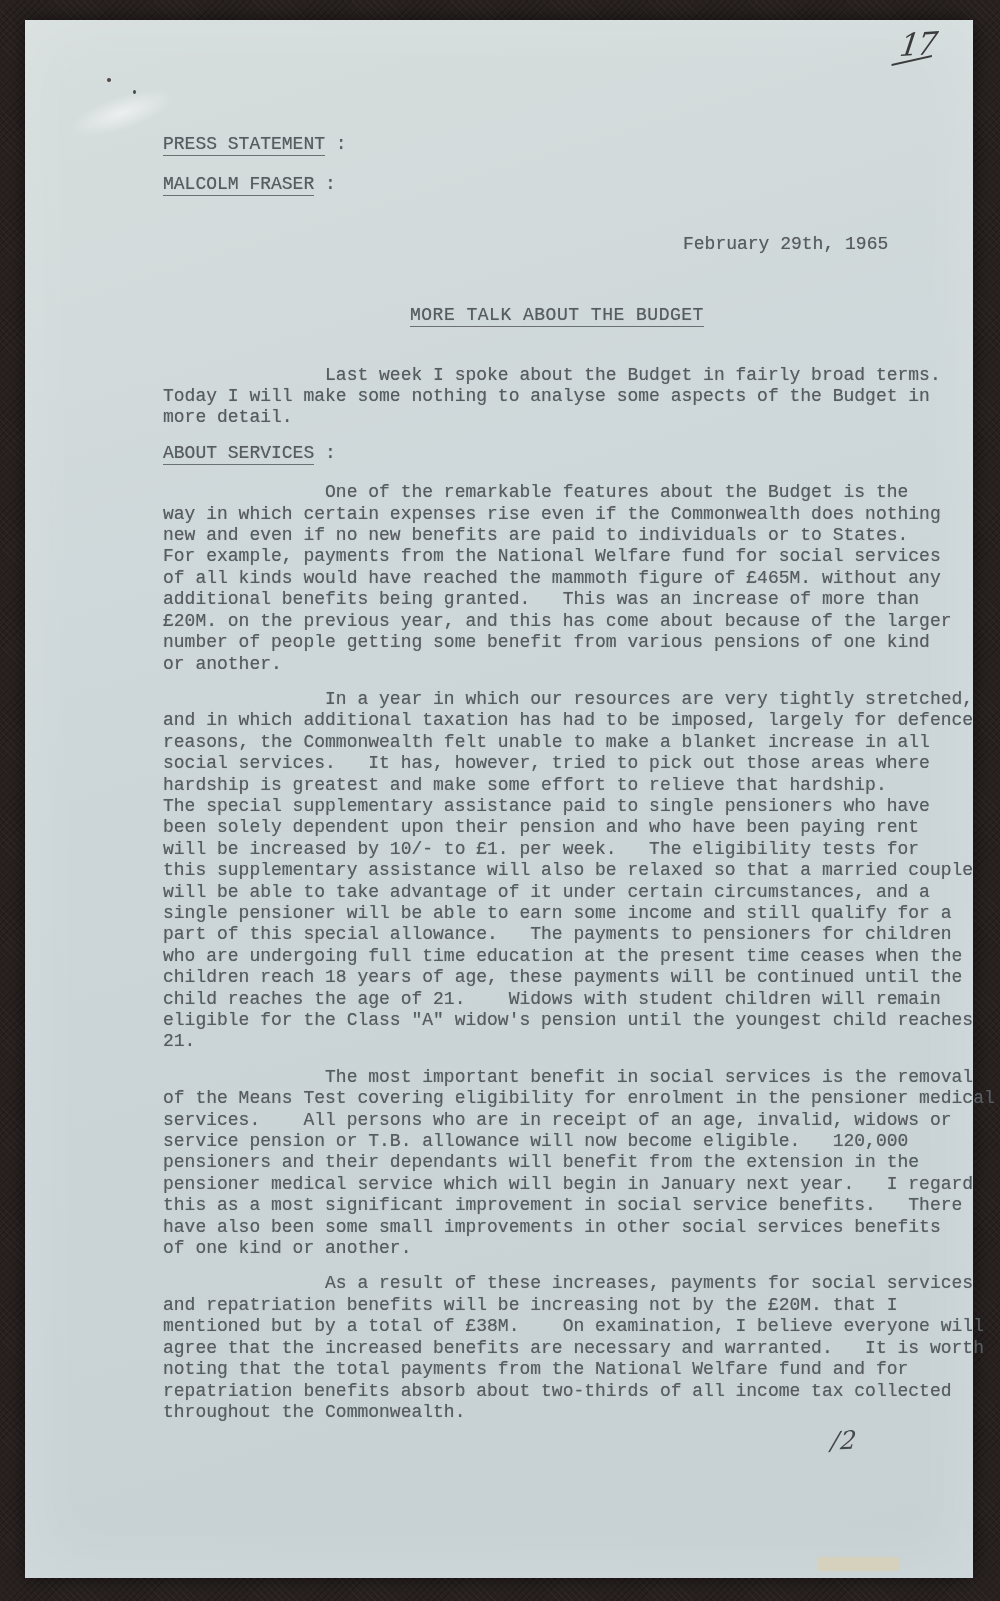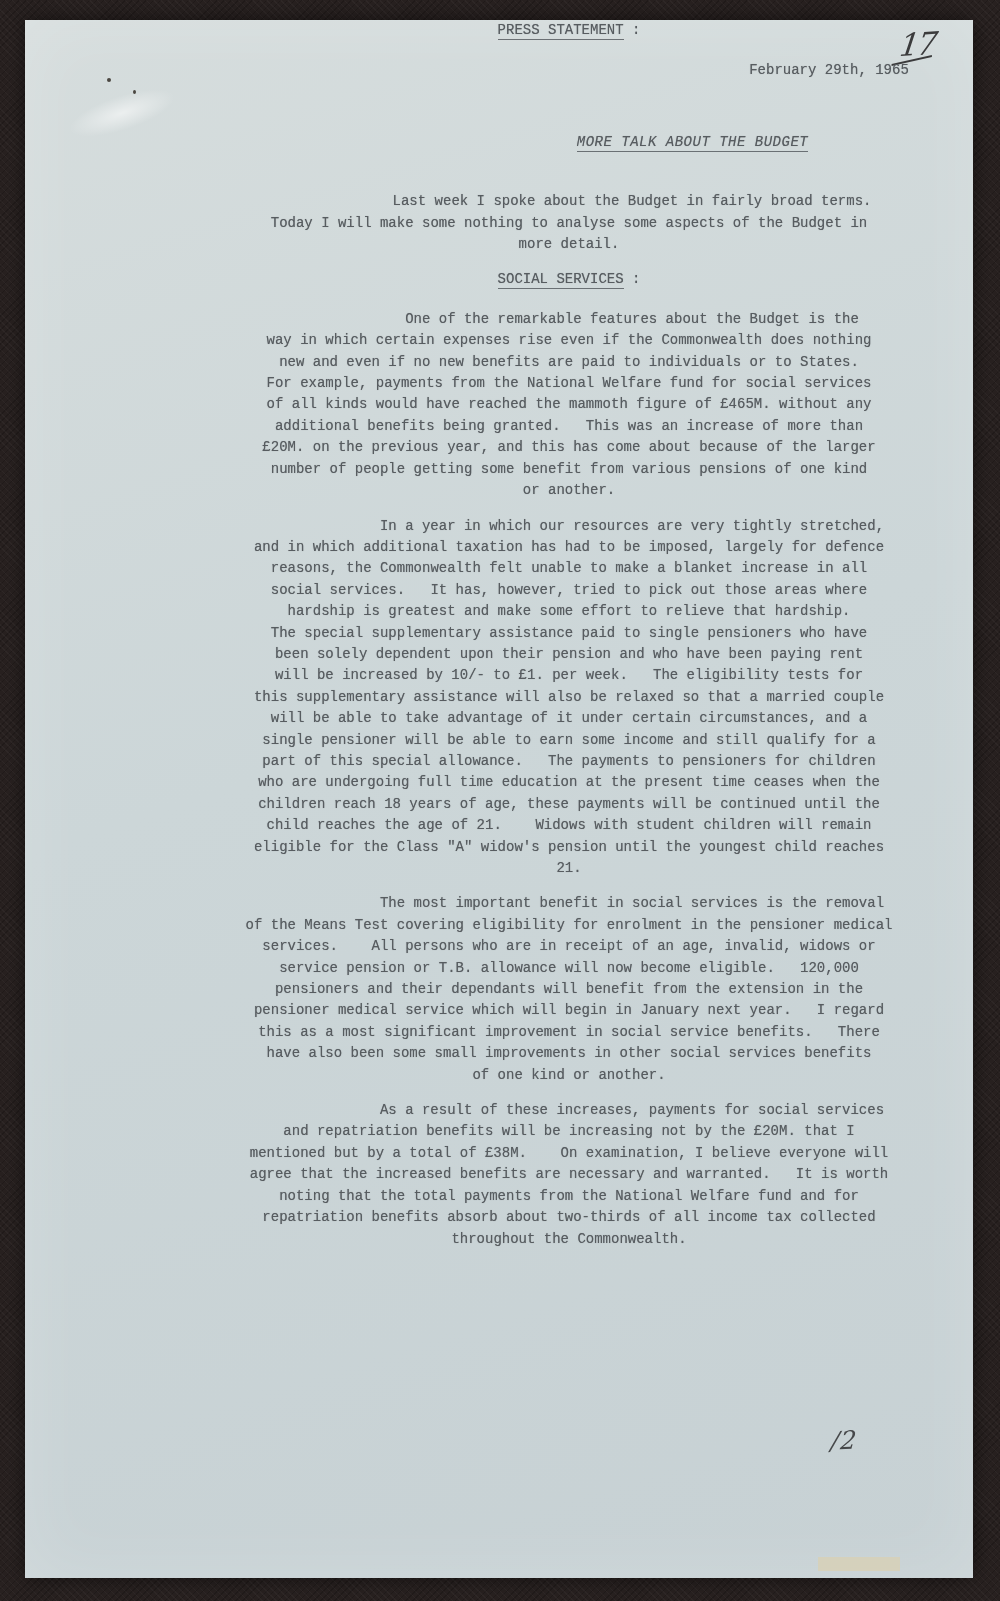--- a/index.html
+++ b/index.html
@@ -11,31 +11,31 @@
       repeating-linear-gradient(-45deg, rgba(0,0,0,0.18) 0 1px, transparent 1px 5px);
     font-family:"Liberation Mono", monospace;
   }
   .paper{
     position:absolute;left:25px;top:20px;width:948px;height:1558px;
     background:linear-gradient(163deg,#d6dddd 0%,#ccd6d8 45%,#c7d1d4 100%);
     box-shadow:0 0 18px rgba(0,0,0,0.55), inset 0 0 70px rgba(255,255,255,0.18);
   }
   .doc{
     position:absolute;left:138px;top:0;width:812px;
+    padding-top:114px;
     color:#575c60;
-    font-size:14px;line-height:21.4px;
+    font-size:18px;line-height:21.4px;
     text-shadow:0 0 0.7px rgba(87,92,96,0.65);
-    text-align:center;
   }
   .line{white-space:pre;}
   .ul{border-bottom:1.6px solid rgba(88,93,97,0.85);padding-bottom:1px;}
   .hdr-press{margin-bottom:19px;}
   .hdr-author{margin-bottom:38px;}
   .date-line{padding-left:520px;margin-bottom:50px;white-space:pre;}
-  .title-line{padding-left:247px;margin-bottom:38px;white-space:pre;letter-spacing:0.5px;font-style:italic;}
+  .title-line{padding-left:247px;margin-bottom:38px;white-space:pre;letter-spacing:0.5px;}
   .para{white-space:pre;margin:0 0 14px 0;}
   .sec-heading{margin:0 0 18px 0;white-space:pre;}
   .hand-17{
     position:absolute;left:875px;top:6px;
     font-family:"DejaVu Serif", serif;font-style:italic;font-weight:500;
     font-size:31px;color:#3b3b3c;letter-spacing:-2px;
     transform:rotate(-4deg) skewX(-12deg);
   }
   .hand-17::after{
     content:"";position:absolute;left:-6px;bottom:1px;width:40px;height:0;
@@ -68,30 +68,31 @@
   <div class="crease"></div>
   <div class="speck a"></div>
   <div class="speck b"></div>
 
   <div class="hand-17">17</div>
 
   <div class="doc">
 
     <div class="line hdr-press"><span class="ul">PRESS STATEMENT</span> <span>:</span></div>
 
+    <div class="line hdr-author"><span class="ul">MALCOLM FRASER</span> <span>:</span></div>
 
     <div class="date-line">February 29th, 1965</div>
 
     <div class="title-line"><span class="ul">MORE TALK ABOUT THE BUDGET</span></div>
 
     <div class="para">               Last week I spoke about the Budget in fairly broad terms.
 Today I will make some nothing to analyse some aspects of the Budget in
 more detail.</div>
 
-    <div class="sec-heading"><span class="ul">SOCIAL SERVICES</span> <span>:</span></div>
+    <div class="sec-heading"><span class="ul">ABOUT SERVICES</span> <span>:</span></div>
 
     <div class="para">               One of the remarkable features about the Budget is the
 way in which certain expenses rise even if the Commonwealth does nothing
 new and even if no new benefits are paid to individuals or to States.
 For example, payments from the National Welfare fund for social services
 of all kinds would have reached the mammoth figure of £465M. without any
 additional benefits being granted.   This was an increase of more than
 £20M. on the previous year, and this has come about because of the larger
 number of people getting some benefit from various pensions of one kind
 or another.</div>

